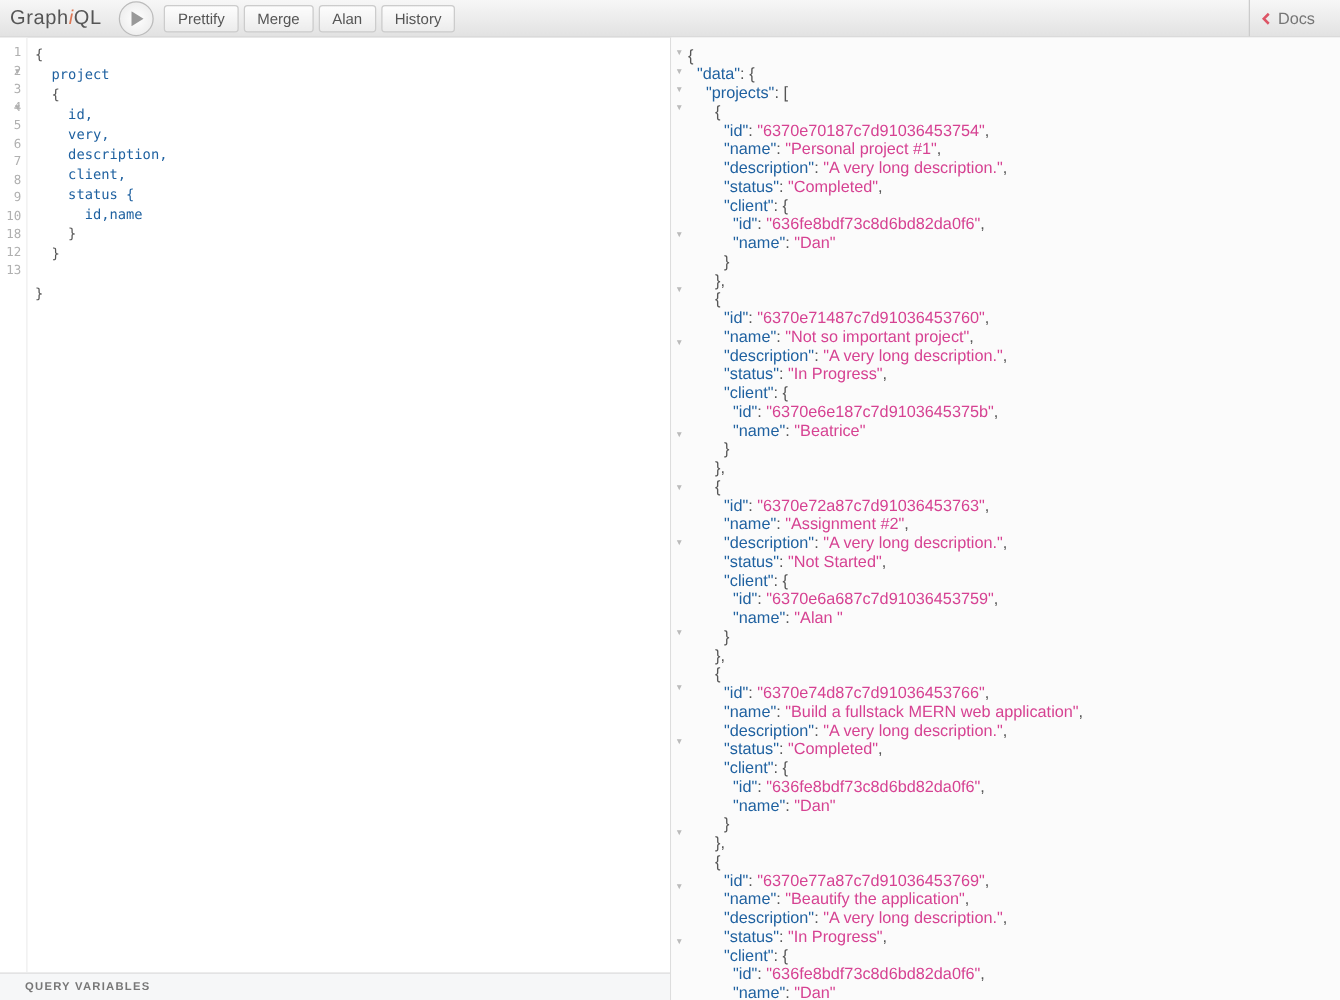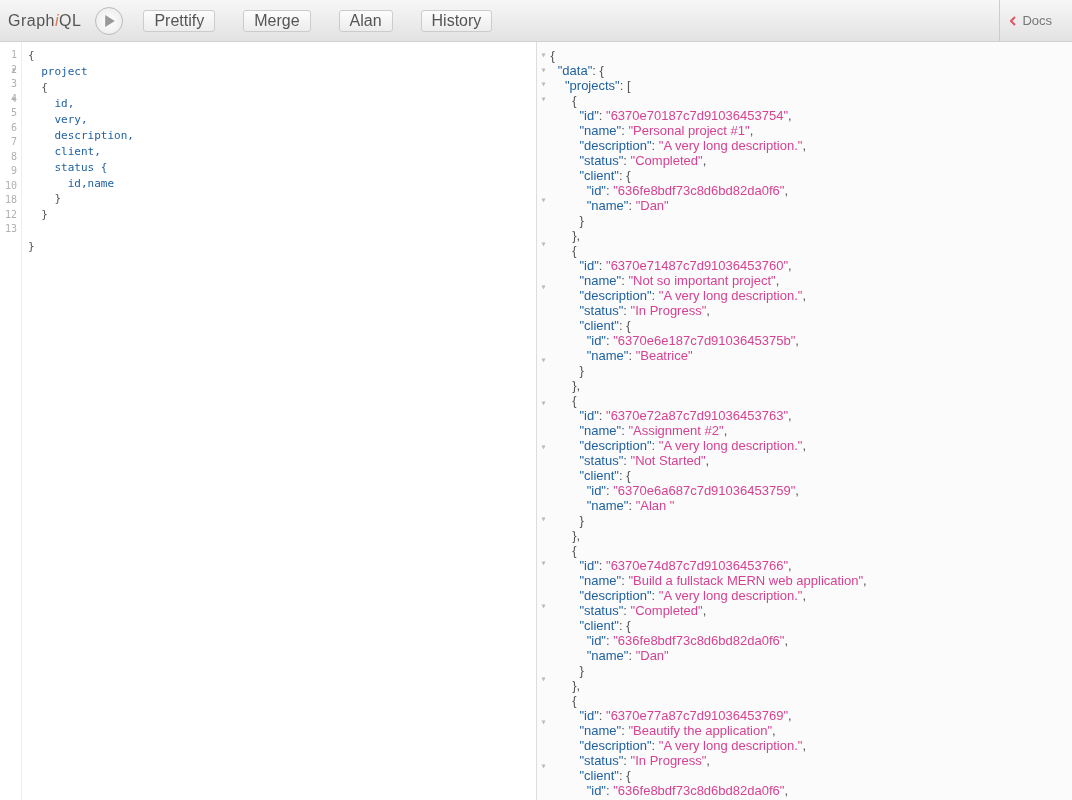--- a/index.html
+++ b/index.html
@@ -1,20 +1,20 @@
 <!DOCTYPE html>
 <html><head>
 <meta charset="utf-8">
 <style>
   * { box-sizing: border-box; margin: 0; padding: 0; }
   html, body { height: 100%; font-family: -apple-system, BlinkMacSystemFont, "Segoe UI", Helvetica, Arial, sans-serif; font-size: 13px; }
   body { display: flex; flex-direction: column; background: #fff; overflow: hidden; }
 
   .toolbar {
-    height: 42px;
+    height: 30px;
     display: flex;
     align-items: center;
     padding: 0 6px;
     background: linear-gradient(#f7f7f7, #e2e2e2);
     border-bottom: 1px solid #d0d0d0;
   }
   .title { font-size: 16px; color: #555; padding: 0 8px 0 2px; letter-spacing: .5px;}
   .title .i { font-style: italic; color: #d75; }
   .play-btn {
     width: 28px; height: 28px;
@@ -22,25 +22,25 @@
     background: radial-gradient(#fff,#e8e8e8);
     border: 1px solid #bbb;
     display: flex; align-items: center; justify-content: center;
     margin: 0 6px;
     cursor: pointer;
   }
   .play-btn svg { width: 12px; height: 12px; fill: #999; margin-left: 2px;}
   .tb-btn {
     height: 22px;
     padding: 0 10px;
-    margin: 0 14px;
+    margin: 0 2px;
     background: linear-gradient(#fdfdfd,#ececec);
     border: 1px solid #ccc;
     border-radius: 3px;
-    font-size: 16px;
+    font-size: 12px;
     color: #555;
     display: flex; align-items: center;
     cursor: pointer;
   }
   .toolbar .spacer { flex: 1; }
   .docs-btn {
     height: 100%;
     padding: 0 14px 0 8px;
     border-left: 1px solid #ccc;
     display: flex; align-items: center;
@@ -155,20 +155,21 @@
 <span class="field">    description,</span>
 <span class="field">    client,</span>
 <span class="field">    status {</span>
 <span class="field">      id,name</span>
 <span class="punct">    }</span>
 <span class="punct">  }</span>
 <span class="punct">  </span>
 <span class="punct">}</span>
 </div>
     </div>
+    <div class="vars-bar">QUERY VARIABLES</div>
   </div>
   <div class="right-pane">
     <div class="drag-gutter"></div>
     <div class="fold-col" id="r-fold">
         <div>▾</div>
         <div>▾</div>
         <div>▾</div>
         <div>▾</div>
         <div>&nbsp;</div>
         <div>&nbsp;</div>

